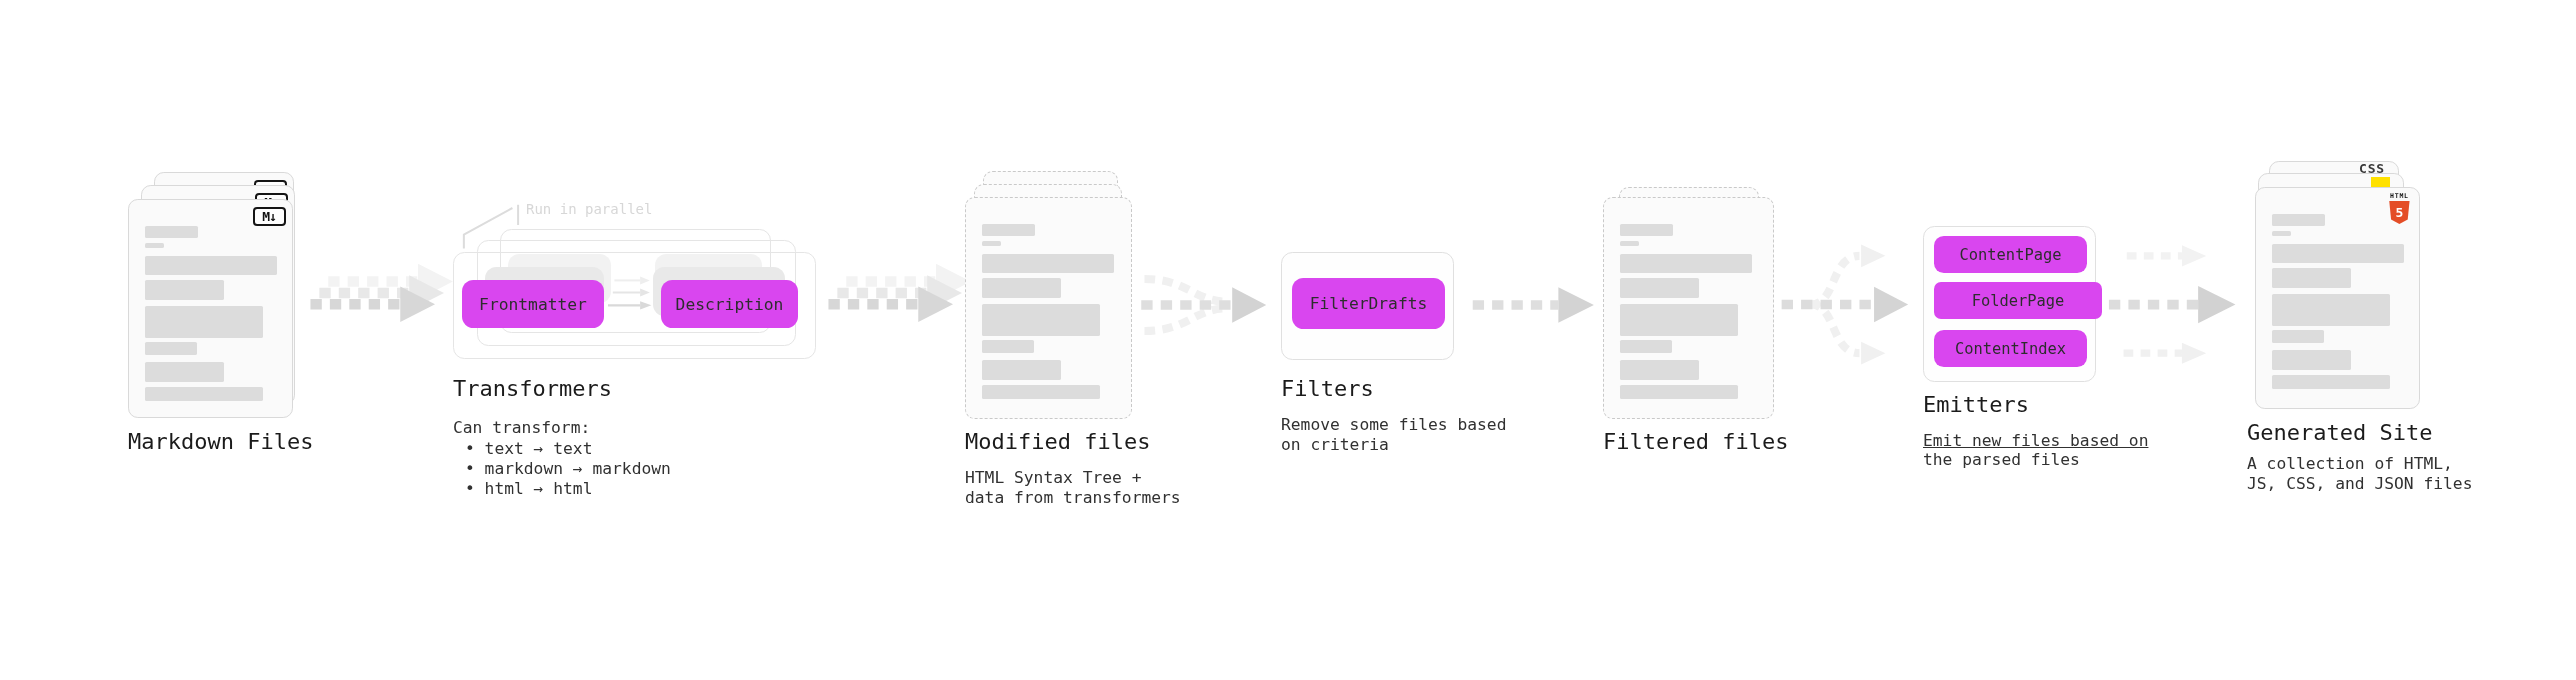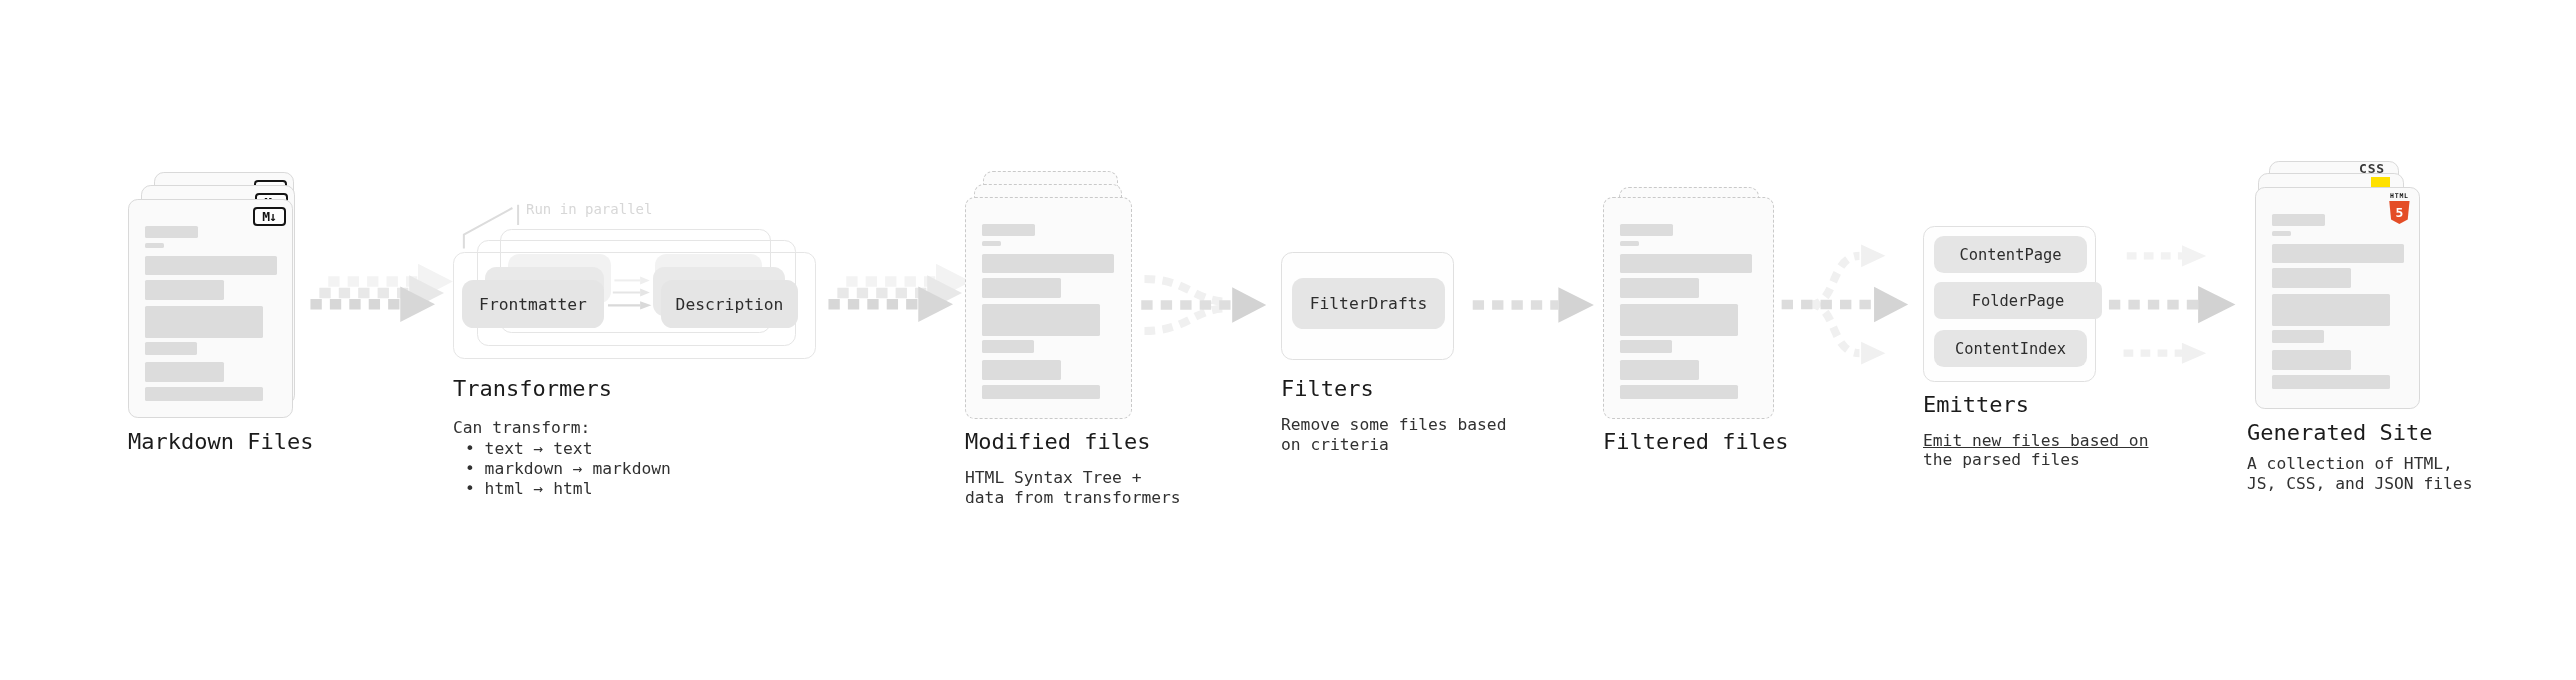--- a/index.html
+++ b/index.html
@@ -22,21 +22,21 @@
   .b7{top:162px;width:79px;height:19.5px;}
   .b8{top:187px;width:118px;height:14px;}
 
   .md-badge{position:absolute;top:6.5px;right:6.5px;width:32.5px;height:19.5px;border:2.4px solid #141414;
             border-radius:4.1px;background:#fdfdfd;display:flex;align-items:center;justify-content:center;
             font-weight:bold;font-size:13px;color:#111;box-sizing:border-box;letter-spacing:-0.8px;}
 
   .outline-box{position:absolute;border:1.6px solid #e5e5e5;border-radius:11.4px;background:transparent;box-sizing:border-box;}
   .panel-box{position:absolute;border:1.6px solid #e0e0e0;border-radius:11.4px;background:#fefefe;box-sizing:border-box;}
 
-  .pill{position:absolute;background:#e5e5e5;border-radius:11.4px;display:flex;align-items:center;
+  .pill{position:absolute;background:#d946ef;border-radius:11.4px;display:flex;align-items:center;
         justify-content:center;font-size:16.3px;color:#2d2d2d;white-space:pre;}
   .ghost1{position:absolute;background:#e9e9e9;border-radius:11.4px;}
   .ghost2{position:absolute;background:#f2f2f2;border-radius:11.4px;}
 
   .css-badge{position:absolute;top:4.1px;right:13px;font-size:13px;font-weight:bold;color:#3a3a3a;
              border-bottom:3.3px solid #2962ff;padding-bottom:0.8px;letter-spacing:0.8px;line-height:6.5px;}
   .js-badge{position:absolute;top:3.3px;right:13px;width:18.7px;height:9.8px;background:#ffe100;}
   .html5{position:absolute;top:4.9px;right:8.1px;width:23px;text-align:center;}
   .html5-title{font-size:6.5px;font-weight:bold;letter-spacing:0.8px;color:#141414;line-height:7.3px;}
   .html5-shield{width:20.3px;height:23px;margin:0.8px auto 0;background:#e44d26;

